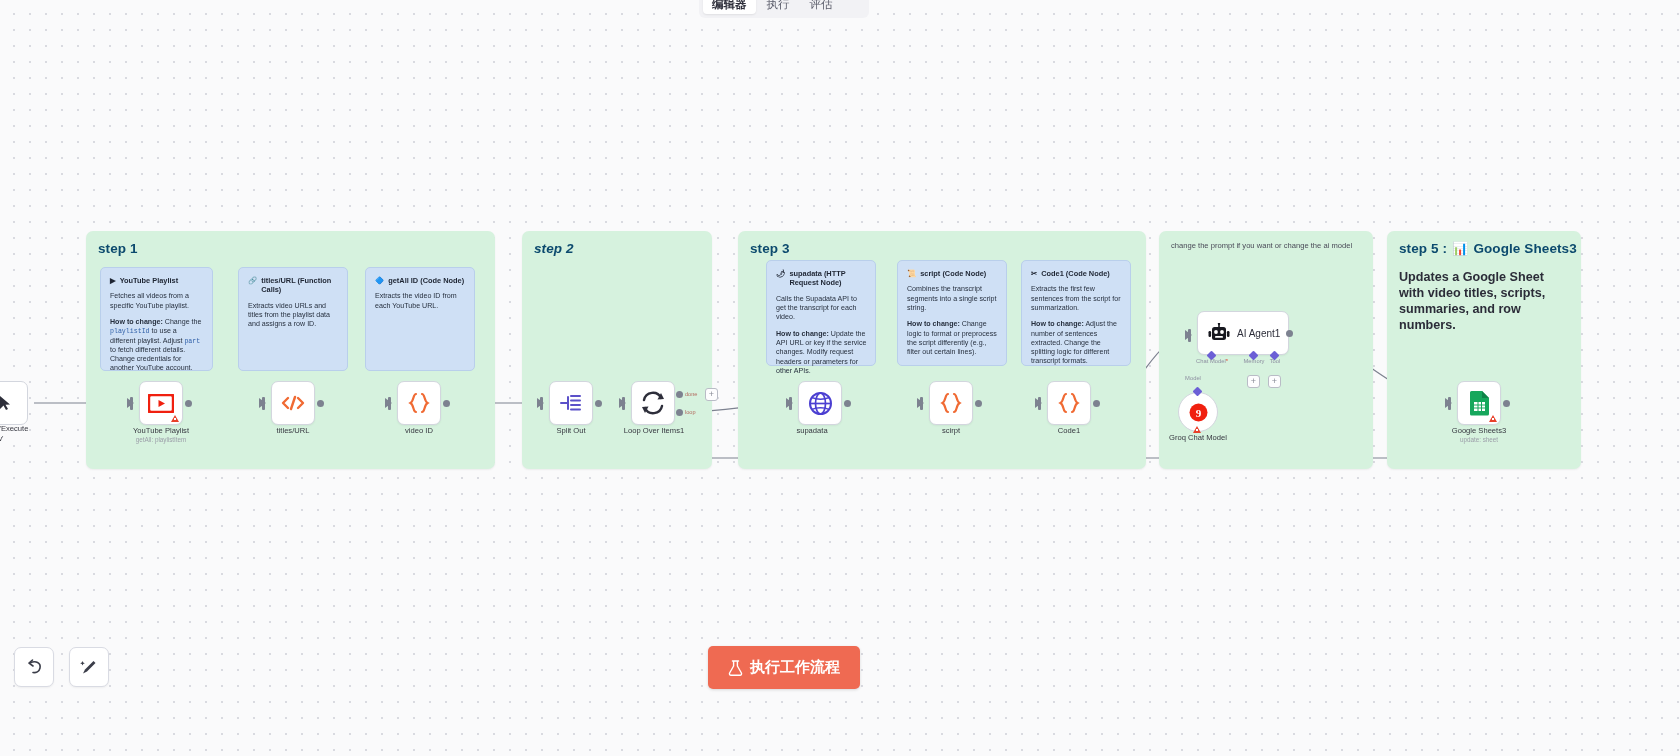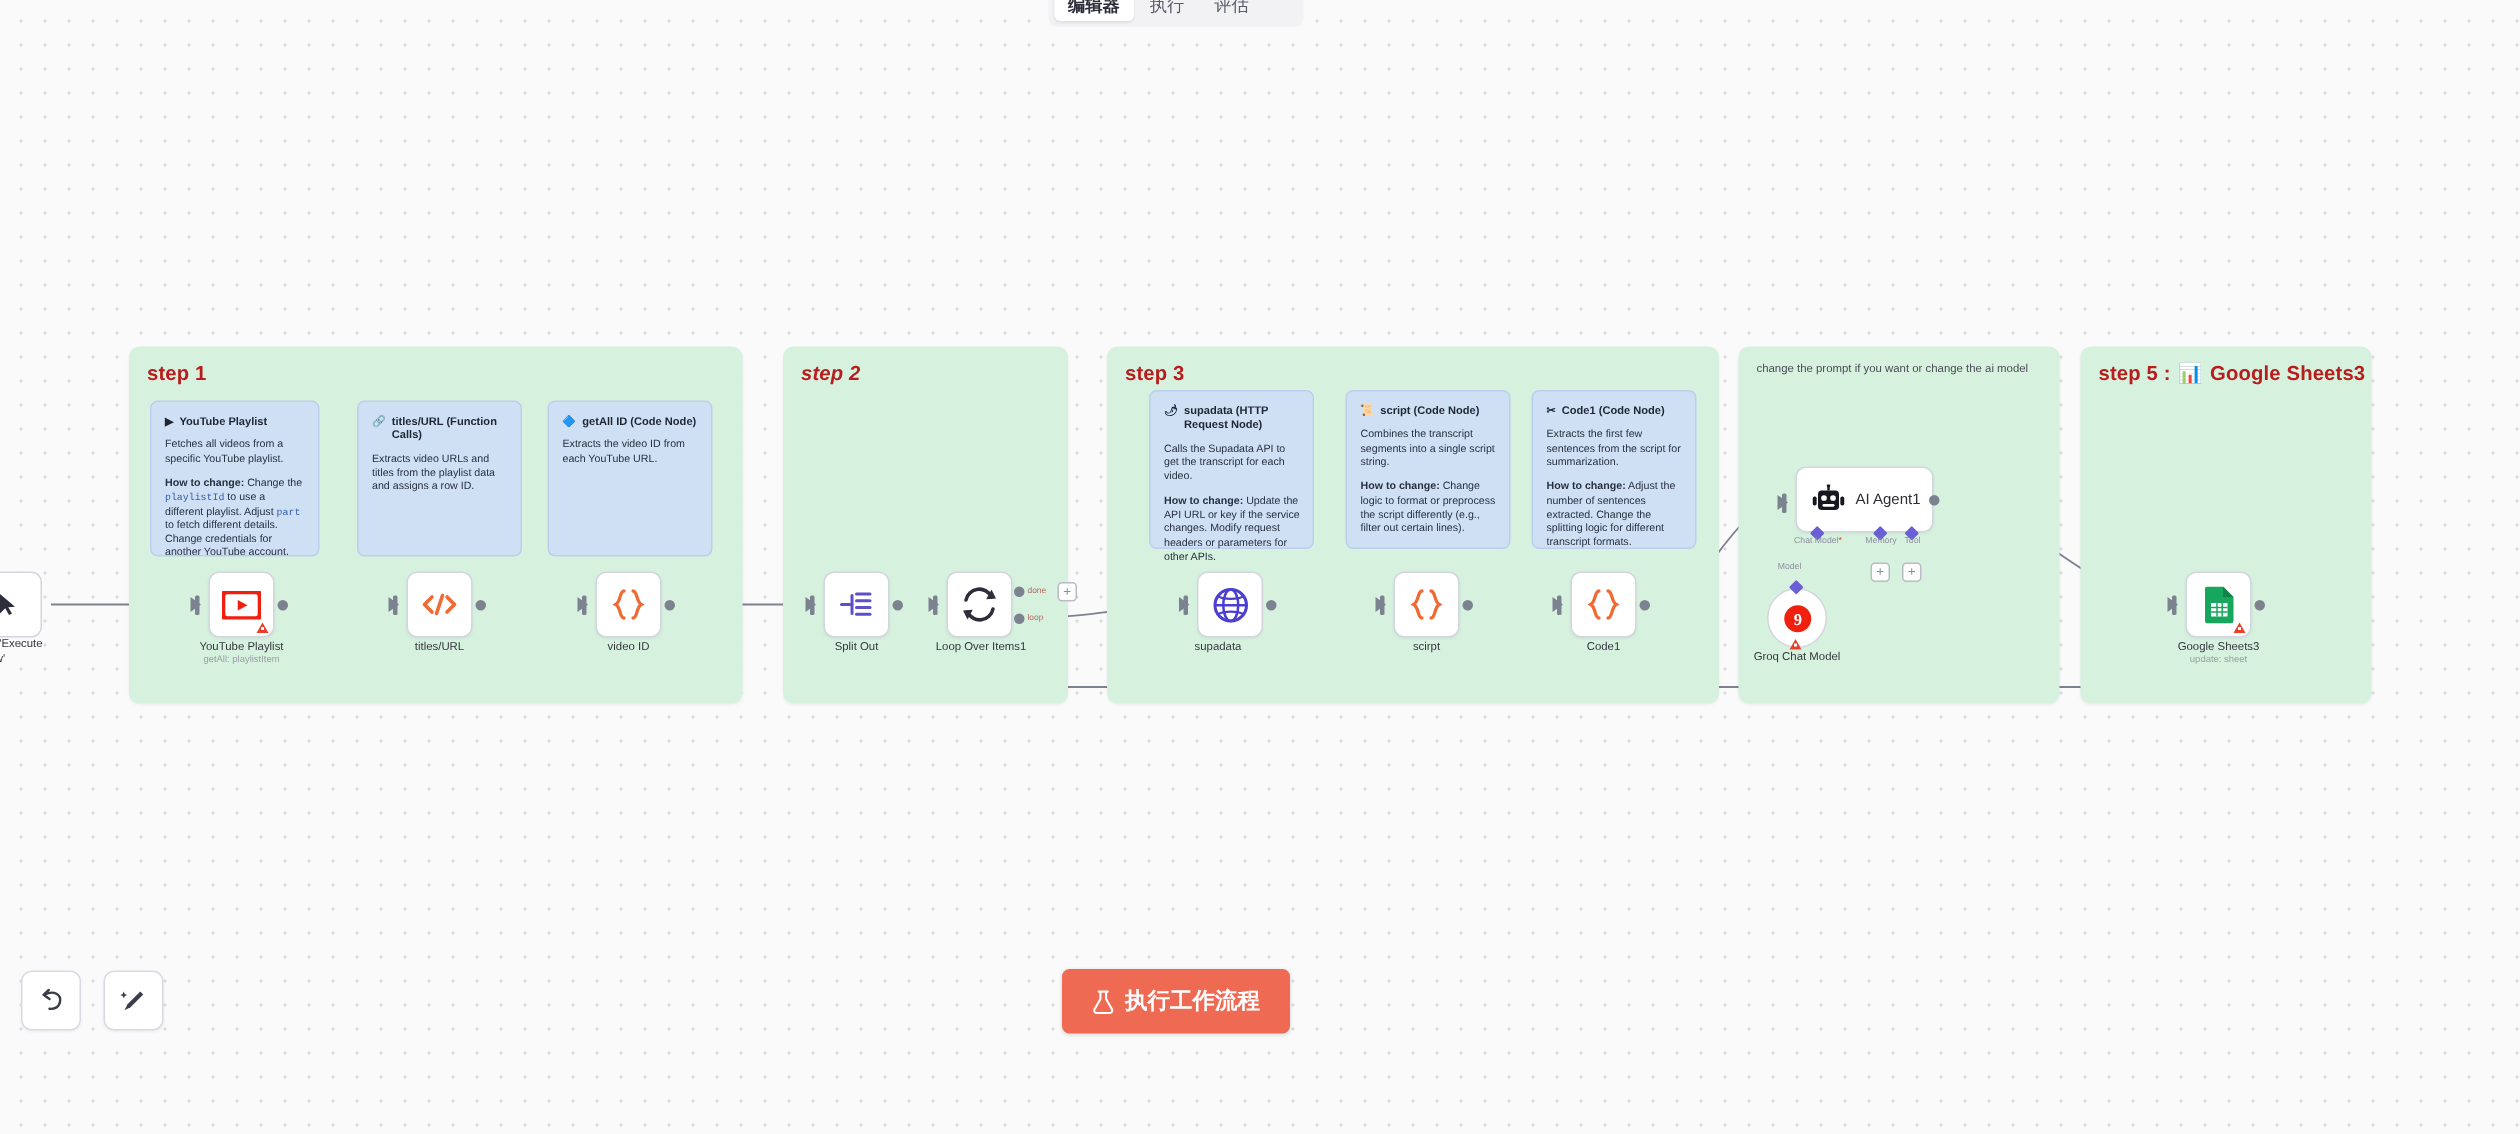--- a/index.html
+++ b/index.html
@@ -45,21 +45,21 @@
   
   .step-group {
     position: absolute;
     background: #d6f2de;
     border-radius: 7px;
     box-shadow: 0 1px 2px rgba(0,0,0,.06);
   }
   .step-title {
     font-size: 13.5px;
     font-weight: 600;
-    color: #b91c1c;
+    color: #0c4a6e;
     padding: 10px 0 0 12px;
     letter-spacing: .1px;
     display: flex; align-items: center; gap: 5px;
   }
   .step-title .emoji { font-size: 13px; }
   .step-sub {
     font-size: 7.6px;
     color: #4a4b58;
     padding: 10px 0 0 12px;
     line-height: 10px;
@@ -391,20 +391,21 @@
 <div class="step-group" style="left:1159px; top:231px; width:214px; height:238px;">
   <div class="step-sub">change the prompt if you want or change the ai model</div>
 </div>
 
 <div class="step-group" style="left:1387px; top:231px; width:194px; height:238px;">
   <div class="step-title">
     <span>step 5 :</span>
     <span class="emoji">📊</span>
     <span>Google Sheets3</span>
   </div>
+  <div class="step-body-big">Updates a Google Sheet with video titles, scripts, summaries, and row numbers.</div>
 </div>
 
 <div id="stub-node">
   <svg width="18" height="18" viewBox="0 0 18 18">
     <path d="M3 2 L3 15 L6.5 11.5 L9 16 L11 15 L8.5 10.8 L13 10.5 Z" fill="#2d2e3a"></path>
   </svg>
 </div>
 <div class="stub-label" style="left:-22px; top:424px;">
   <span>icking 'Execute</span><br><span>orkflow'</span>
 </div>

